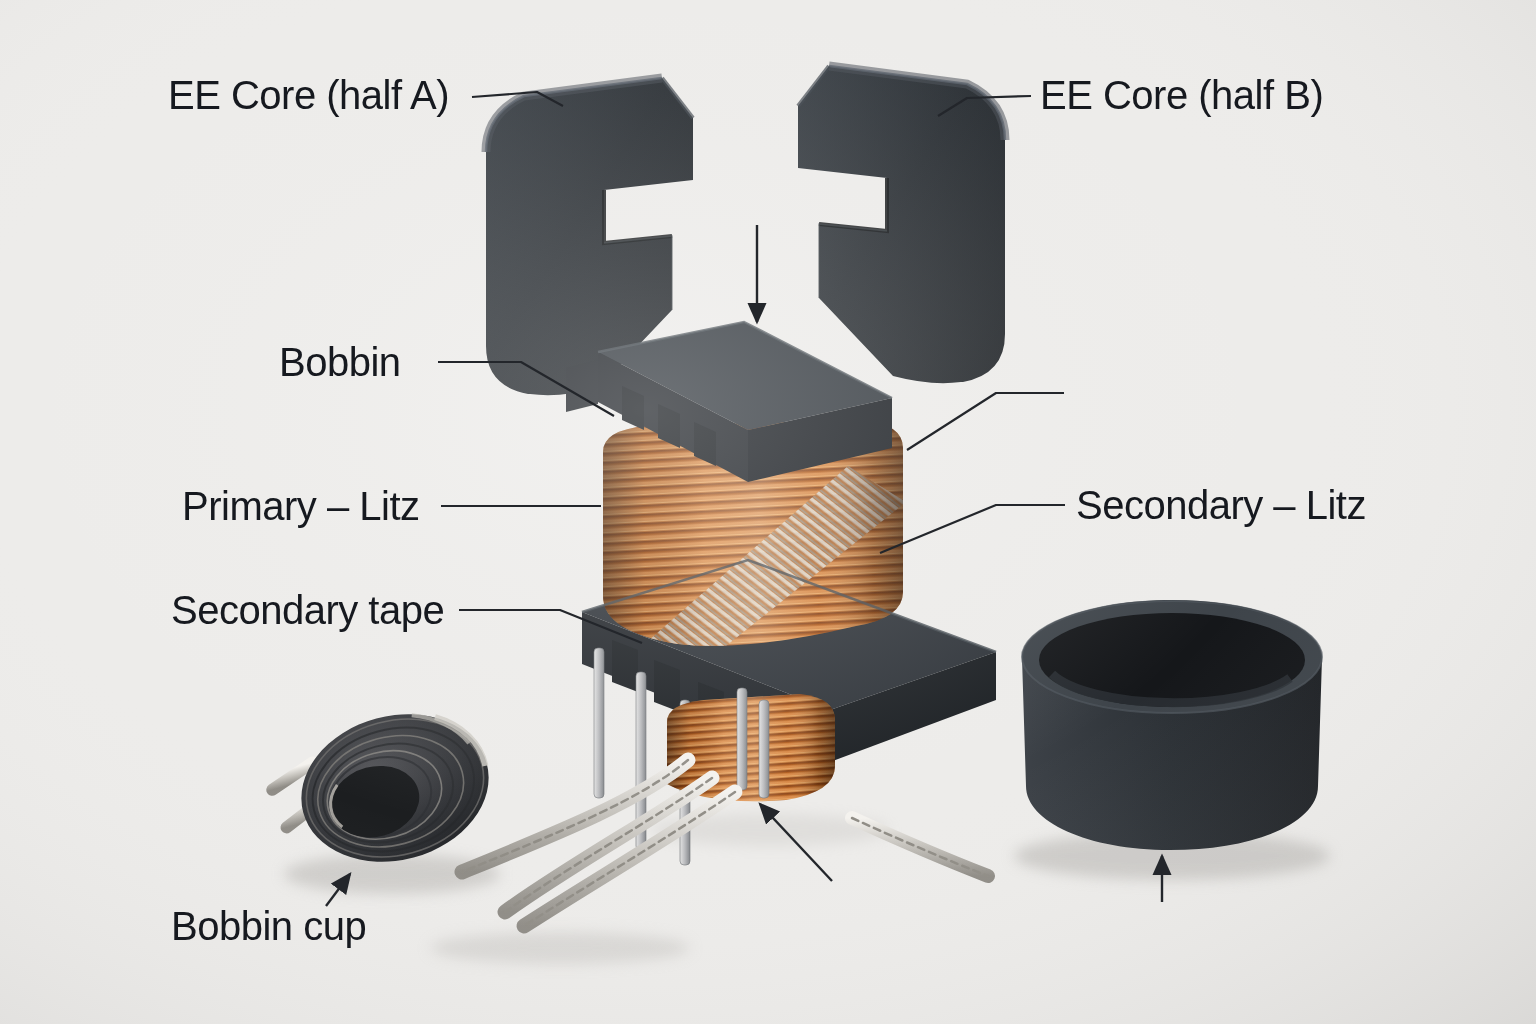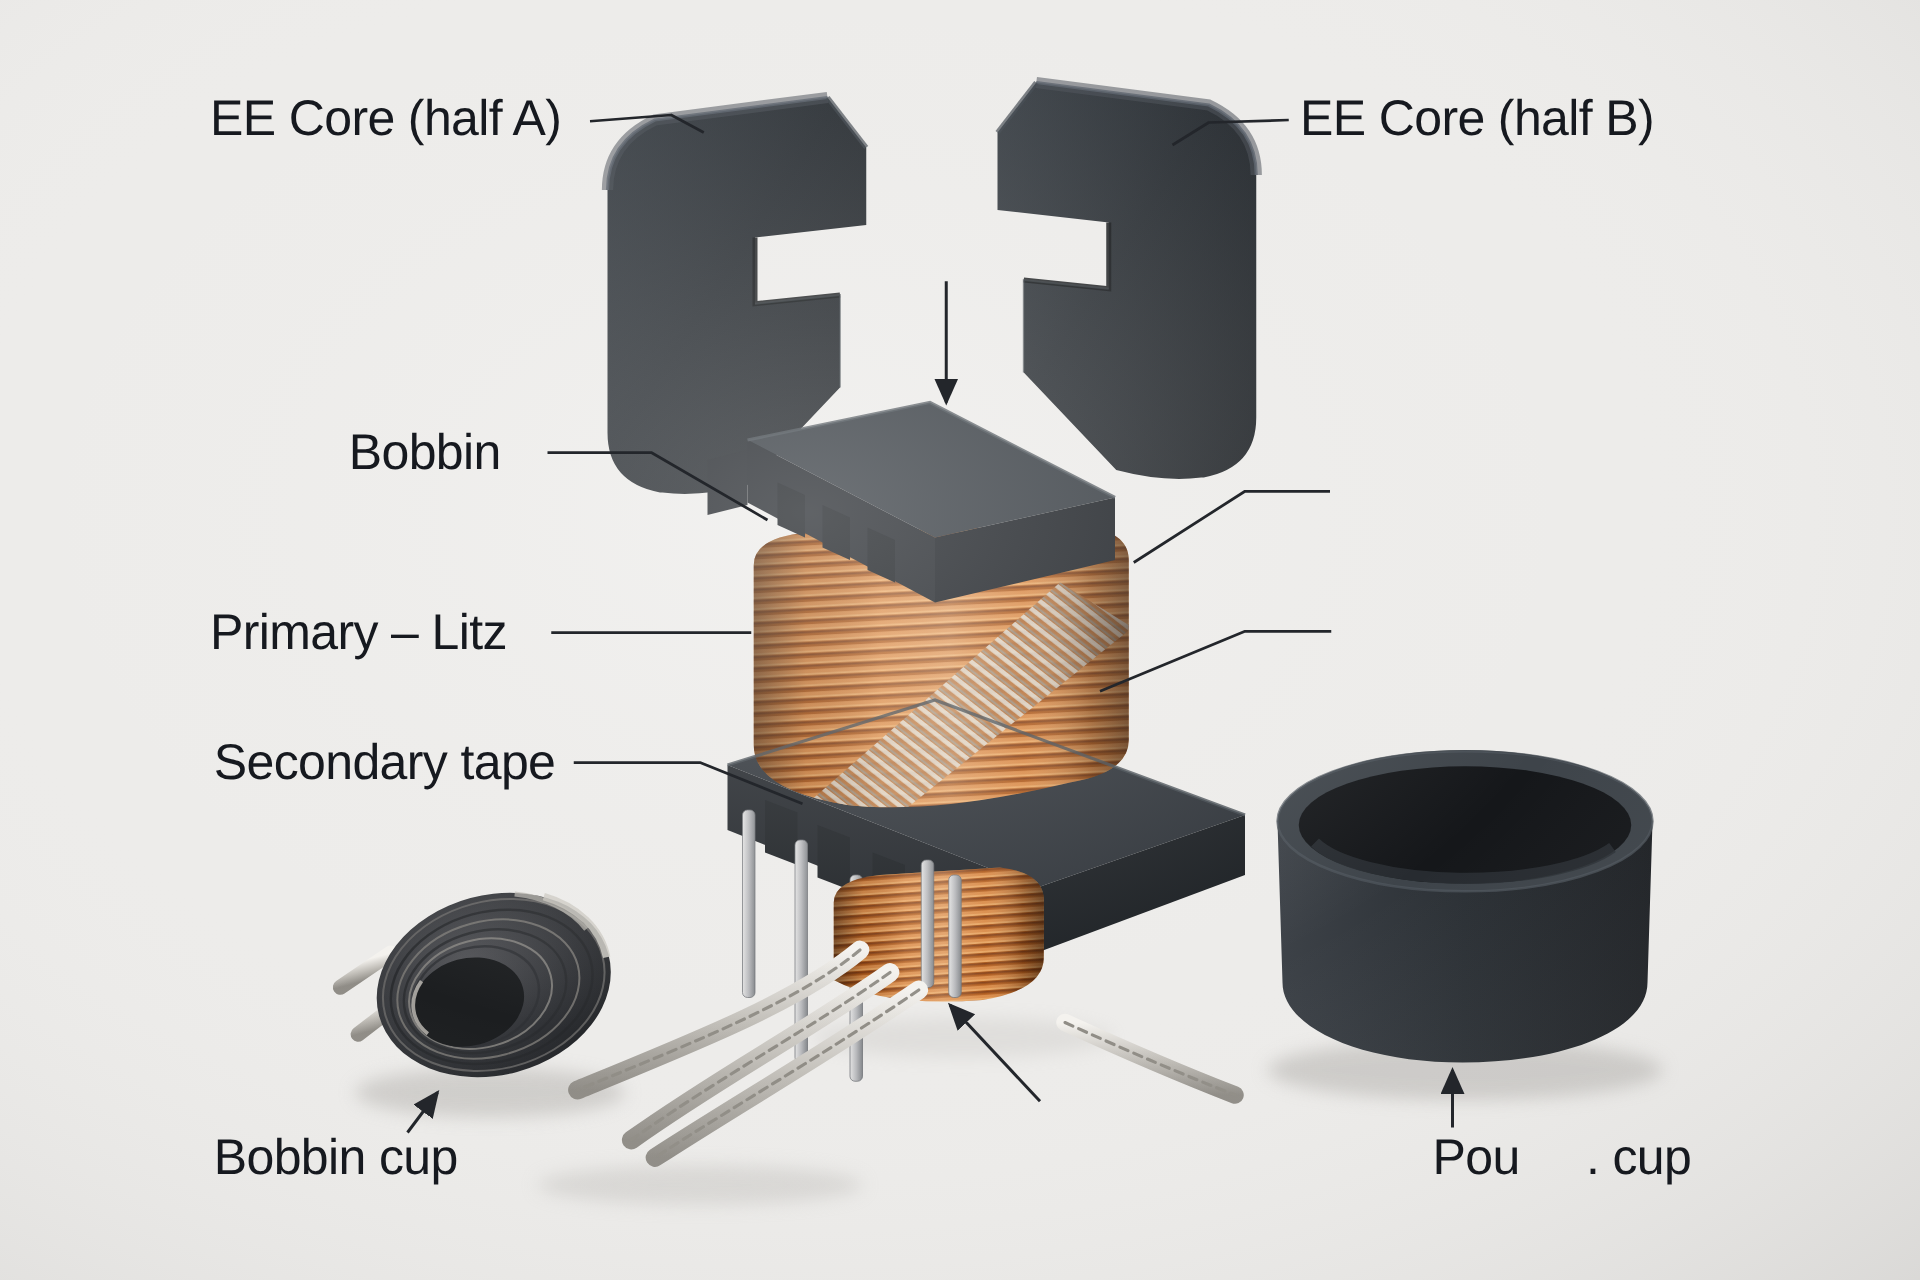--- a/index.html
+++ b/index.html
@@ -224,18 +224,18 @@
     <path d="M757 225 L757 322" marker-end="url(#ah)"></path>
     <path d="M832 881 L760 804" marker-end="url(#ah)"></path>
     <path d="M326 906 L350 874" marker-end="url(#ah)"></path>
     <path d="M1162 902 L1162 856" marker-end="url(#ah)"></path>
   </g>
 </svg>
 
 <div class="label" style="left:168px;top:75px">EE Core (half A)</div>
 <div class="label" style="left:1040px;top:75px">EE Core (half B)</div>
 <div class="label" style="left:279px;top:342px">Bobbin</div>
-<div class="label" style="left:168px;top:486px">Primary – Litz</div>
+<div class="label" style="left:182px;top:486px">Primary – Litz</div>
+<div class="label" style="left:1076px;top:485px">Secondary – Litz</div>
 <div class="label" style="left:171px;top:590px">Secondary tape</div>
 <div class="label" style="left:171px;top:906px">Bobbin cup</div>
-<div class="label" style="left:1146px;top:906px">Pou&nbsp;&nbsp;&nbsp;&nbsp;&nbsp;. cup</div>
 
 </div>
 
 </body></html>

